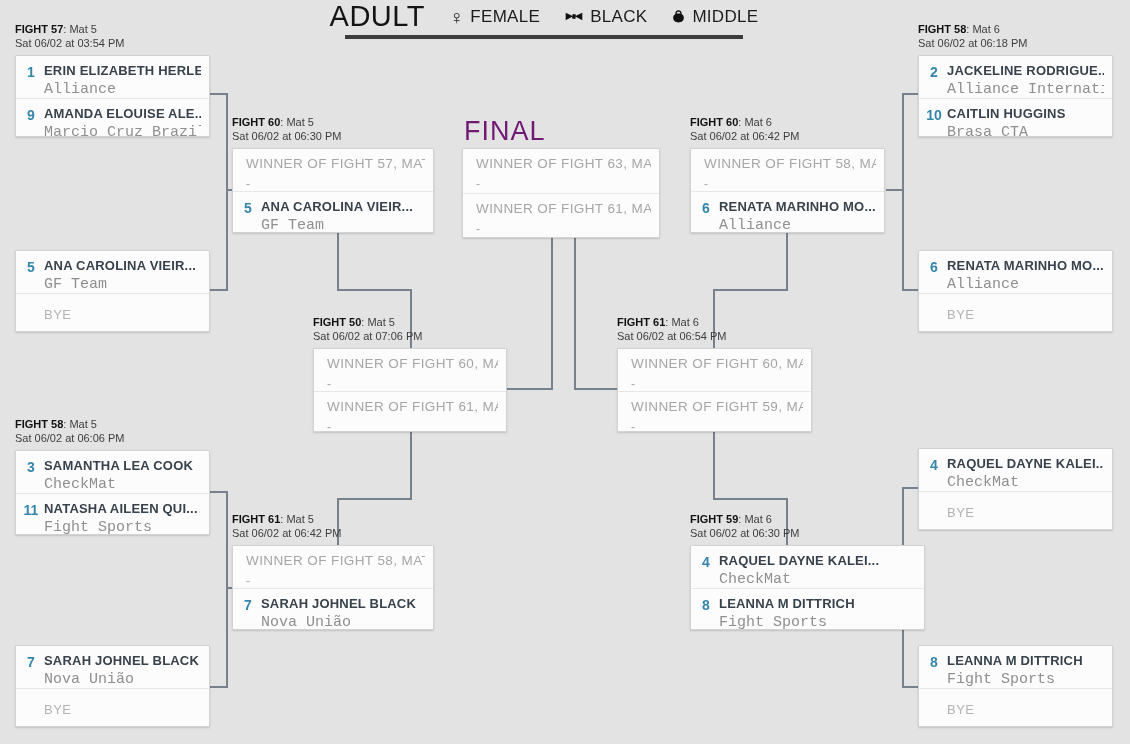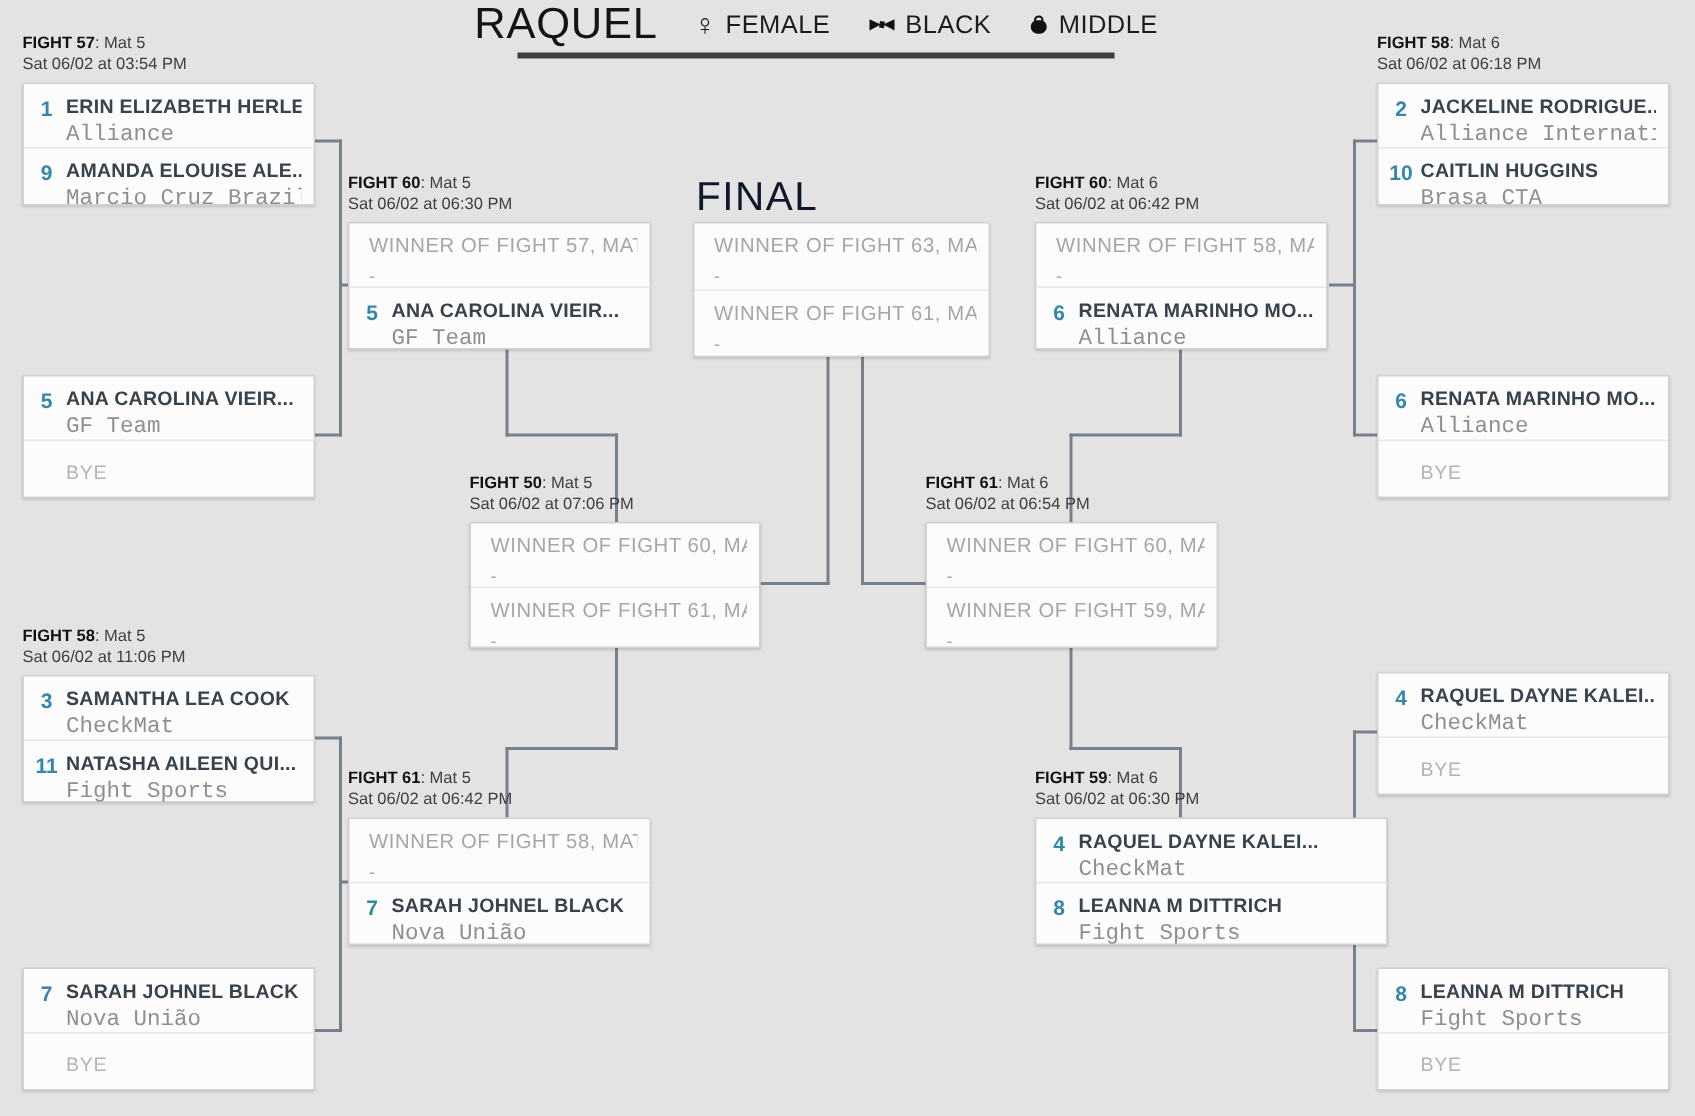--- a/index.html
+++ b/index.html
@@ -18,42 +18,42 @@
   .h-age{font-size:29px;color:#141414;letter-spacing:.5px;}
   .h-item{display:flex;align-items:center;gap:6px;font-size:17px;color:#1c1c1c;letter-spacing:.3px;}
   .h-item .sym{font-size:20px;line-height:1;color:#1a1a1a;}
   .h-item svg{display:block;}
   
   .wire{position:absolute;background:#76818b;}
   
   .match{position:absolute;}
   .mlabel{position:absolute;bottom:100%;left:0;margin-bottom:5px;font-size:11px;line-height:14px;color:#3e3e3e;white-space:nowrap;}
   .mlabel b{color:#111;font-weight:bold;}
-  .final-title{position:absolute;bottom:100%;left:2px;margin-bottom:1px;font-size:27px;color:#0f172a;letter-spacing:1px;}
+  .final-title{position:absolute;bottom:100%;left:2px;margin-bottom:1px;font-size:27px;color:#701a75;letter-spacing:1px;}
   .mbox{
     background:#fcfcfc;border:1px solid #d2d2d2;border-radius:1px;
     box-shadow:0 1px 2px rgba(0,0,0,.15);
     display:flex;flex-direction:column;box-sizing:border-box;
   }
   .slot{flex:1;display:flex;box-sizing:border-box;padding:7px 8px 0 5px;min-width:0;}
   .slot + .slot{border-top:1px solid #e7e7e7;}
   .slot.winner{flex-direction:column;padding-left:13px;}
   .seed{width:20px;margin-right:3px;flex-shrink:0;text-align:center;font-size:14px;font-weight:bold;color:#3486ab;padding-top:1px;}
   .who{display:flex;flex-direction:column;min-width:0;}
   .name{font-size:13px;font-weight:bold;color:#37424c;letter-spacing:.2px;white-space:nowrap;overflow:hidden;}
   .team{font-size:15px;color:#8f8f8f;margin-top:3px;white-space:nowrap;overflow:hidden;font-family:Liberation Mono, monospace;}
   .wtext{font-size:13.5px;color:#a6a6a6;letter-spacing:.4px;white-space:nowrap;overflow:hidden;}
   .wdash{font-size:12px;color:#a6a6a6;margin-top:6px;}
   .byetext{font-size:13px;color:#b3b3b3;letter-spacing:.5px;margin-left:23px;padding-top:6px;}
 </style>
 </head>
 <body>
 
 <header class="division-header">
-  <span class="h-age">RAQUEL</span>
+  <span class="h-age">ADULT</span>
   <span class="h-item">
     <span class="sym">♀</span>
     <span>FEMALE</span>
   </span>
   <span class="h-item">
     <span>
       <svg width="20" height="14" viewBox="0 0 24 16" fill="#111">
         <polygon points="2,3 11,7.2 2,12"></polygon>
         <polygon points="22,3 13,7.2 22,12"></polygon>
         <rect x="10" y="4.6" width="4" height="5.4" transform="rotate(8 12 7.3)"></rect>
@@ -138,21 +138,21 @@
           </span>
         </div>
         <div class="slot bye">
           <span class="byetext">BYE</span>
         </div>
       </div>
     </div>
     <div class="match" style="left: 15px; top: 450px; width: 195px;">
       <div class="mlabel">
         <div><b>FIGHT 58</b><span>: Mat 5</span></div>
-        <div>Sat 06/02 at 11:06 PM</div>
+        <div>Sat 06/02 at 06:06 PM</div>
       </div>
       <div class="mbox" style="height: 85px;">
         <div class="slot competitor">
           <span class="seed">3</span>
           <span class="who">
             <span class="name">SAMANTHA LEA COOK</span>
             <span class="team">CheckMat</span>
           </span>
         </div>
         <div class="slot competitor">

